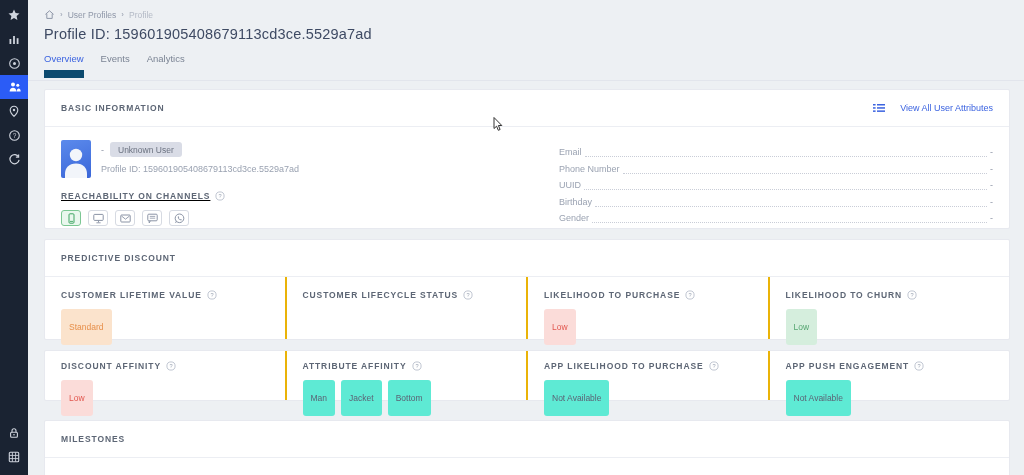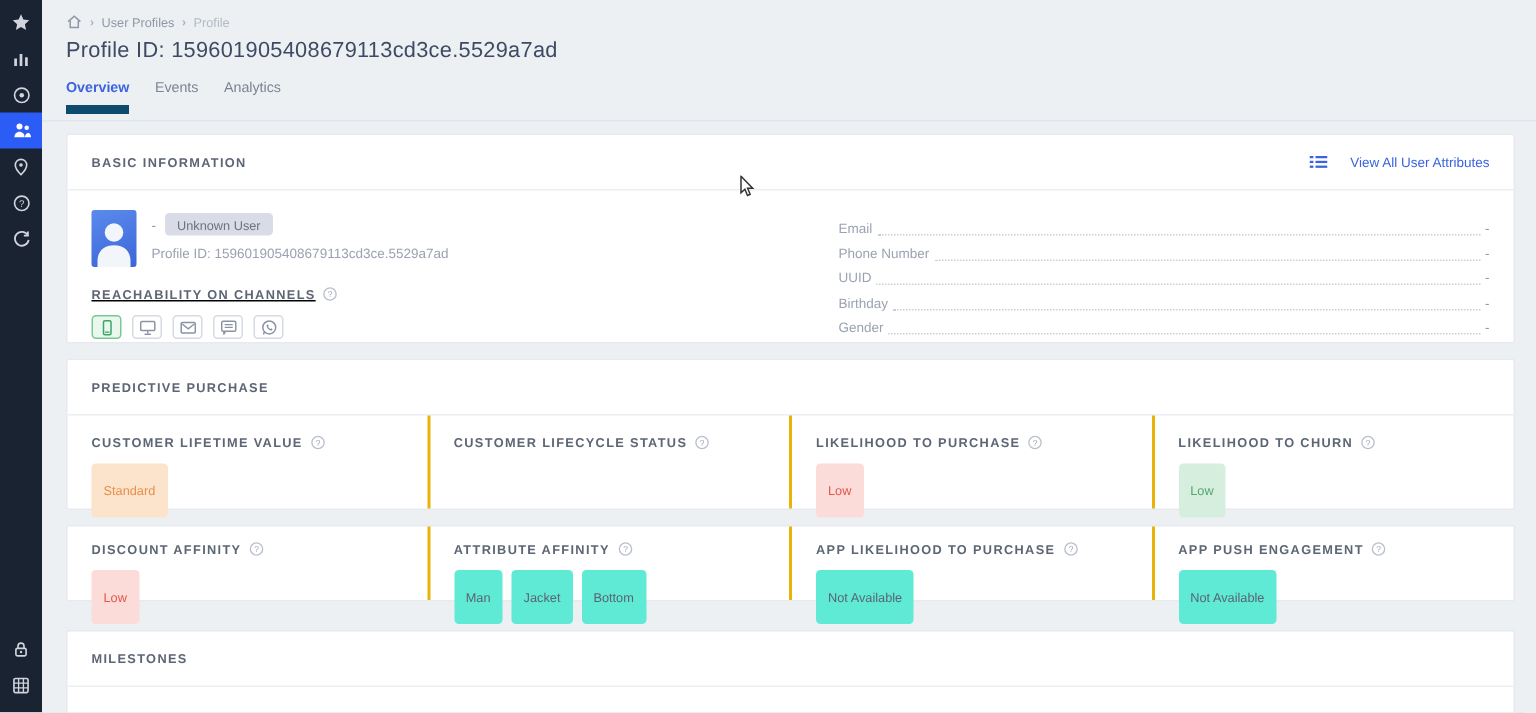--- a/index.html
+++ b/index.html
@@ -19,21 +19,21 @@
   
   .main { position:absolute; left:28px; top:0; width:996px; height:475px; }
   .page-header { height:81px; padding-left:16px; border-bottom:1px solid #e2e5ec; }
   .breadcrumb { display:flex; align-items:center; gap:5px; padding-top:9px; font-size:8.5px; color:#8f97a8; }
   .crumb-link { cursor:pointer; }
   .crumb-sep { color:#a9b0bd; font-size:8px; font-weight:700; }
   .crumb-current { color:#b4bac6; }
   .page-title { font-size:14.5px; color:#3e4a63; font-weight:500; margin-top:6px; letter-spacing:0.2px; }
   .tabs { display:flex; gap:17px; margin-top:11px; }
   .tab { font-size:9.5px; color:#7b8494; padding-bottom:6px; cursor:pointer; }
-  .tab.active { color:#3b63e0; font-weight:700; border-bottom:6px solid #0c4a6e; }
+  .tab.active { color:#3b63e0; font-weight:400; border-bottom:8px solid #0c4a6e; }
 
   .content { padding:8px 14px 0 16px; }
   .card { background:#fff; border:1px solid #e7e9ef; border-radius:2px; }
   .card-header { height:37px; display:flex; align-items:center; justify-content:space-between;
                  padding:0 16px; border-bottom:1px solid #eceef3; }
   .section-title { font-size:8.5px; font-weight:700; letter-spacing:0.9px; color:#5d6675; }
   .view-all { display:flex; align-items:center; gap:15px; color:#3b63e0; font-size:9px; cursor:pointer; }
 
   
   .bi-body { display:flex; padding:13px 16px 0; height:101px; }
@@ -273,21 +273,21 @@
               <span class="field-label">Gender</span>
                 <span class="field-dots"></span>
                 <span class="field-value">-</span>
             </div>
           </div>
         </div>
       </section>
 
       <section class="card mb10">
         <div class="card-header">
-          <span class="section-title">PREDICTIVE PURCHASE</span>
+          <span class="section-title">PREDICTIVE DISCOUNT</span>
         </div>
         <div class="seg-row">
           <div class="seg-cell">
             <div class="seg-label">
                 <span class="section-title">CUSTOMER LIFETIME VALUE</span>
                 <span class="help-ic">
                   <svg width="10" height="10" viewBox="0 0 10 10">
                     <circle cx="5" cy="5" r="4.1" fill="none" stroke="#b9c0cc" stroke-width="0.9"></circle>
                     <text x="5" y="7.1" text-anchor="middle" font-size="5.6" fill="#9aa3b2" font-family="Liberation Sans, sans-serif">?</text>
                   </svg>

